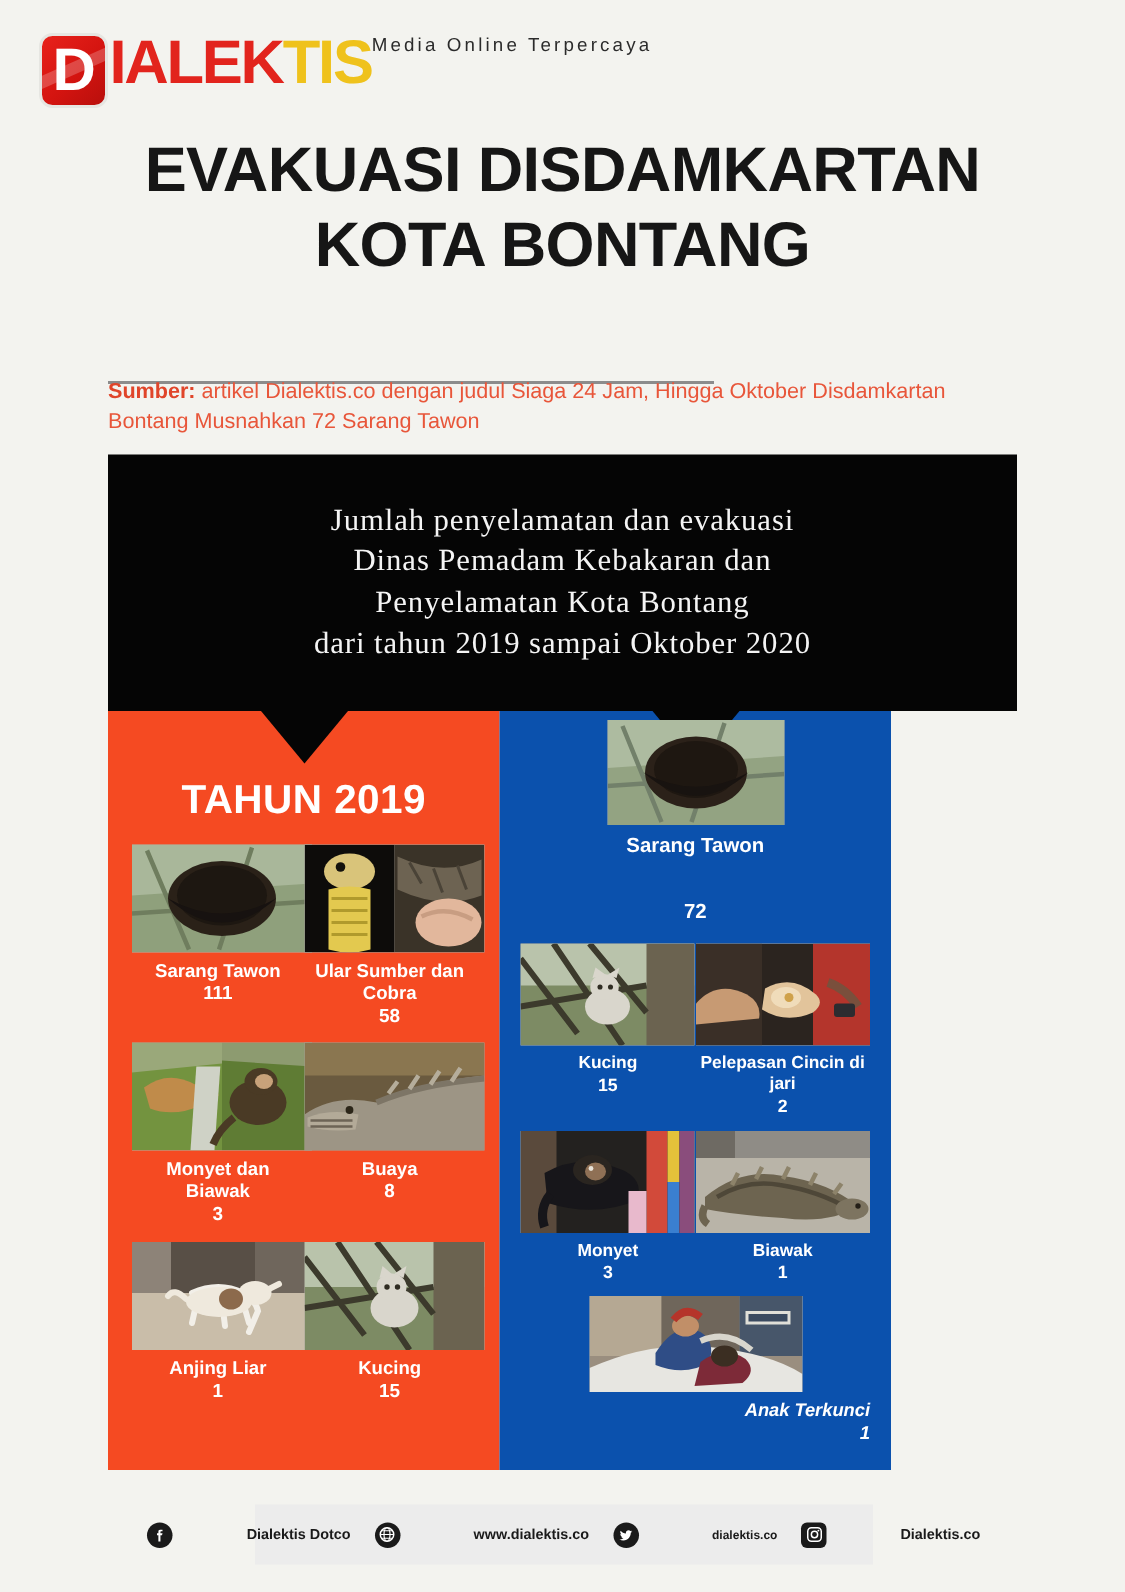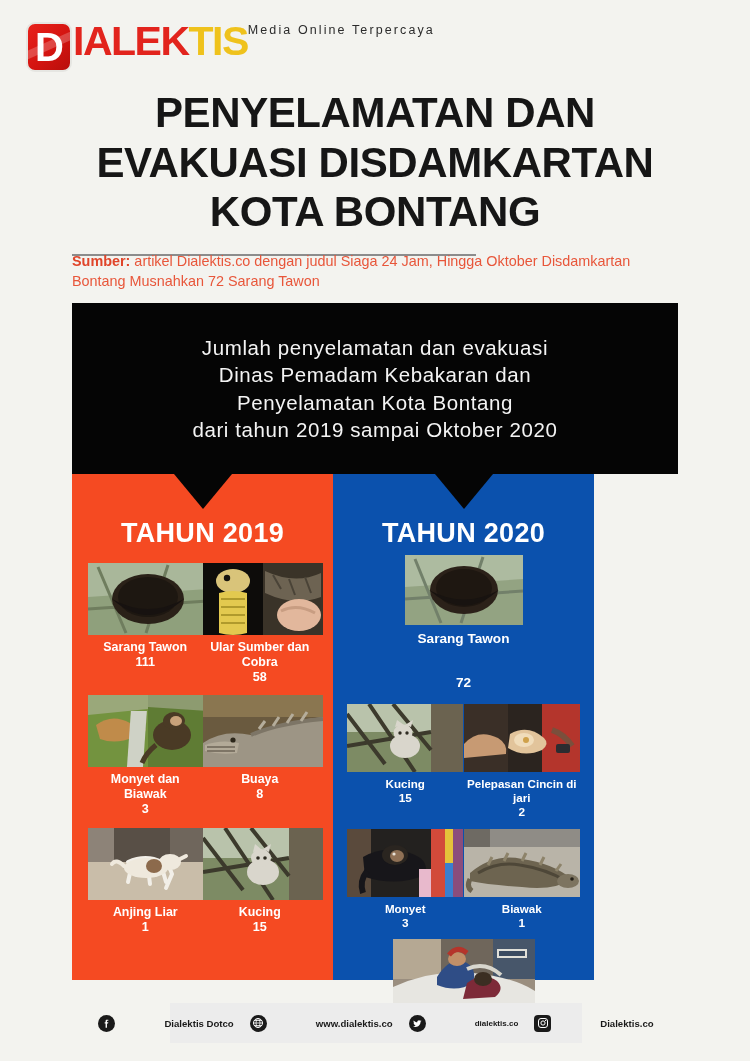--- a/index.html
+++ b/index.html
@@ -117,20 +117,21 @@
   .black-banner {
     position: absolute;
     left: 72px;
     top: 303px;
     width: 606px;
     height: 171px;
     background: #050505;
     display: flex;
     align-items: center;
     justify-content: center;
+    font-family: Liberation Serif, serif;
   }
   .banner-lines {
     text-align: center;
     color: #f4f4f4;
     font-size: 20.5px;
     line-height: 1.33;
     letter-spacing: 0.6px;
     font-weight: normal;
   }
   .banner-lines span { display: block; }
@@ -289,21 +290,20 @@
   <div class="logo-text-block">
     <div class="logo-word">
       <span class="part-red">IALEK</span>
         <span class="part-gold">TIS</span>
     </div>
     <div class="logo-tagline">Media Online Terpercaya</div>
   </div>
 </div>
 
 <div class="main-title">
-  <span class="tline">PENYELAMATAN DAN</span>
   <span class="tline">EVAKUASI DISDAMKARTAN</span>
   <span class="tline">KOTA BONTANG</span>
 </div>
 
 <div class="source-rule"></div>
 <div class="source-text">
   <span class="lbl">Sumber:</span><span> artikel Dialektis.co dengan judul Siaga 24 Jam, Hingga Oktober Disdamkartan Bontang Musnahkan 72 Sarang Tawon</span>
 </div>
 
 <div class="black-banner">
@@ -430,21 +430,20 @@
         </div>
         <div class="cell-label">Kucing</div>
         <div class="cell-count">15</div>
       </div>
 
     </div>
   </div>
 
   <div class="col col-2020">
     <div class="notch"></div>
-    <div class="col-heading">TAHUN 2020</div>
 
     <div class="solo-cell">
       <div class="thumb">
         <svg viewBox="0 0 118 70" preserveAspectRatio="none" aria-hidden="true">
           <rect width="118" height="70" fill="#93a382"></rect>
           <path d="M0 0 L118 0 L118 24 L0 32 Z" fill="#adbba0"></path>
           <path d="M10 4 L36 68 M78 2 L56 68 M0 44 L118 36" stroke="#72806a" stroke-width="3" fill="none"></path>
           <ellipse cx="59" cy="35" rx="34" ry="24" fill="#2b2119"></ellipse>
           <ellipse cx="59" cy="33" rx="28" ry="19" fill="#1e1711"></ellipse>
           <path d="M24 35 Q59 66 94 35 Q59 54 24 35Z" fill="#181310"></path>

